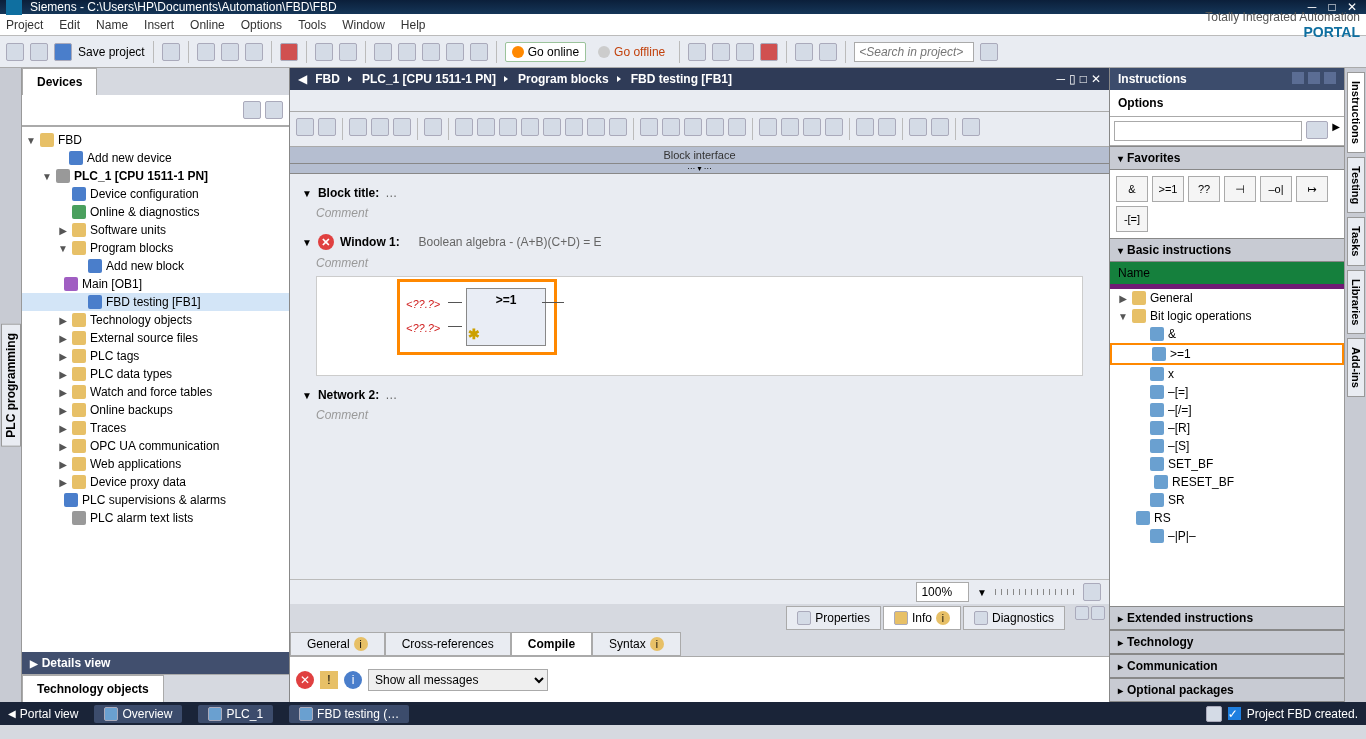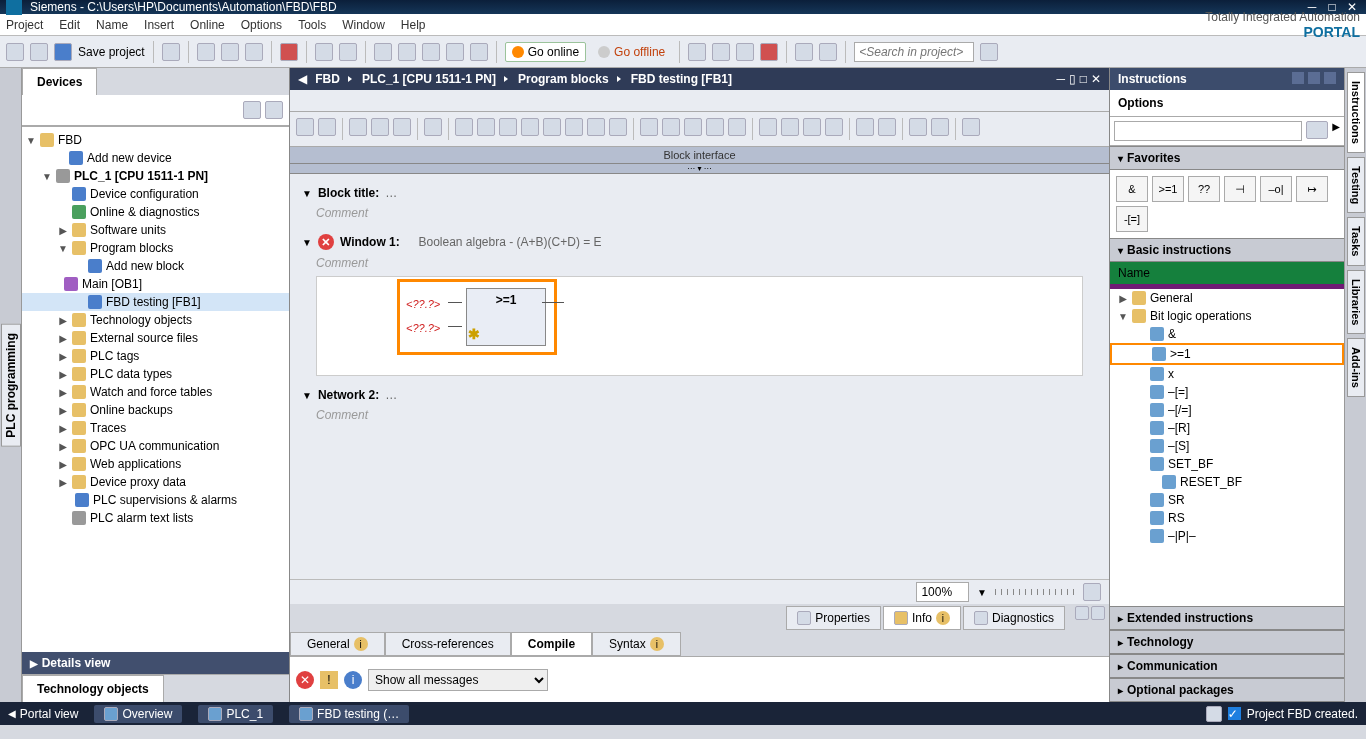--- a/index.html
+++ b/index.html
@@ -273,21 +273,21 @@
         <div class="tree-item" style="padding-left: 36px;">
           <span class="tree-caret">▶</span>
           <span class="tree-icon folder"></span>
           <span>Web applications</span>
         </div>
         <div class="tree-item" style="padding-left: 36px;">
           <span class="tree-caret">▶</span>
           <span class="tree-icon folder"></span>
           <span>Device proxy data</span>
         </div>
-        <div class="tree-item" style="padding-left: 39px;">
+        <div class="tree-item" style="padding-left: 28px;">
           <span class="tree-caret"></span>
           <span class="tree-icon blue"></span>
           <span>PLC supervisions &amp; alarms</span>
         </div>
         <div class="tree-item" style="padding-left: 36px;">
           <span class="tree-caret"></span>
           <span class="tree-icon grey"></span>
           <span>PLC alarm text lists</span>
         </div>
       </div>
@@ -538,31 +538,31 @@
         <div class="instr-item" style="padding-left: 26px;">
           <span class="tree-caret"></span>
           <span class="instr-icon" style=""></span>
           <span>–[S]</span>
         </div>
         <div class="instr-item" style="padding-left: 26px;">
           <span class="tree-caret"></span>
           <span class="instr-icon" style=""></span>
           <span>SET_BF</span>
         </div>
-        <div class="instr-item" style="padding-left: 38px;">
+        <div class="instr-item" style="padding-left: 30px;">
           <span class="tree-caret"></span>
           <span class="instr-icon" style=""></span>
           <span>RESET_BF</span>
         </div>
         <div class="instr-item" style="padding-left: 26px;">
           <span class="tree-caret"></span>
           <span class="instr-icon" style=""></span>
           <span>SR</span>
         </div>
-        <div class="instr-item" style="padding-left: 26px;">
+        <div class="instr-item" style="padding-left: 12px;">
           <span class="tree-caret"></span>
           <span class="instr-icon" style=""></span>
           <span>RS</span>
         </div>
         <div class="instr-item" style="padding-left: 26px;">
           <span class="tree-caret"></span>
           <span class="instr-icon" style=""></span>
           <span>–|P|–</span>
         </div>
       </div>

